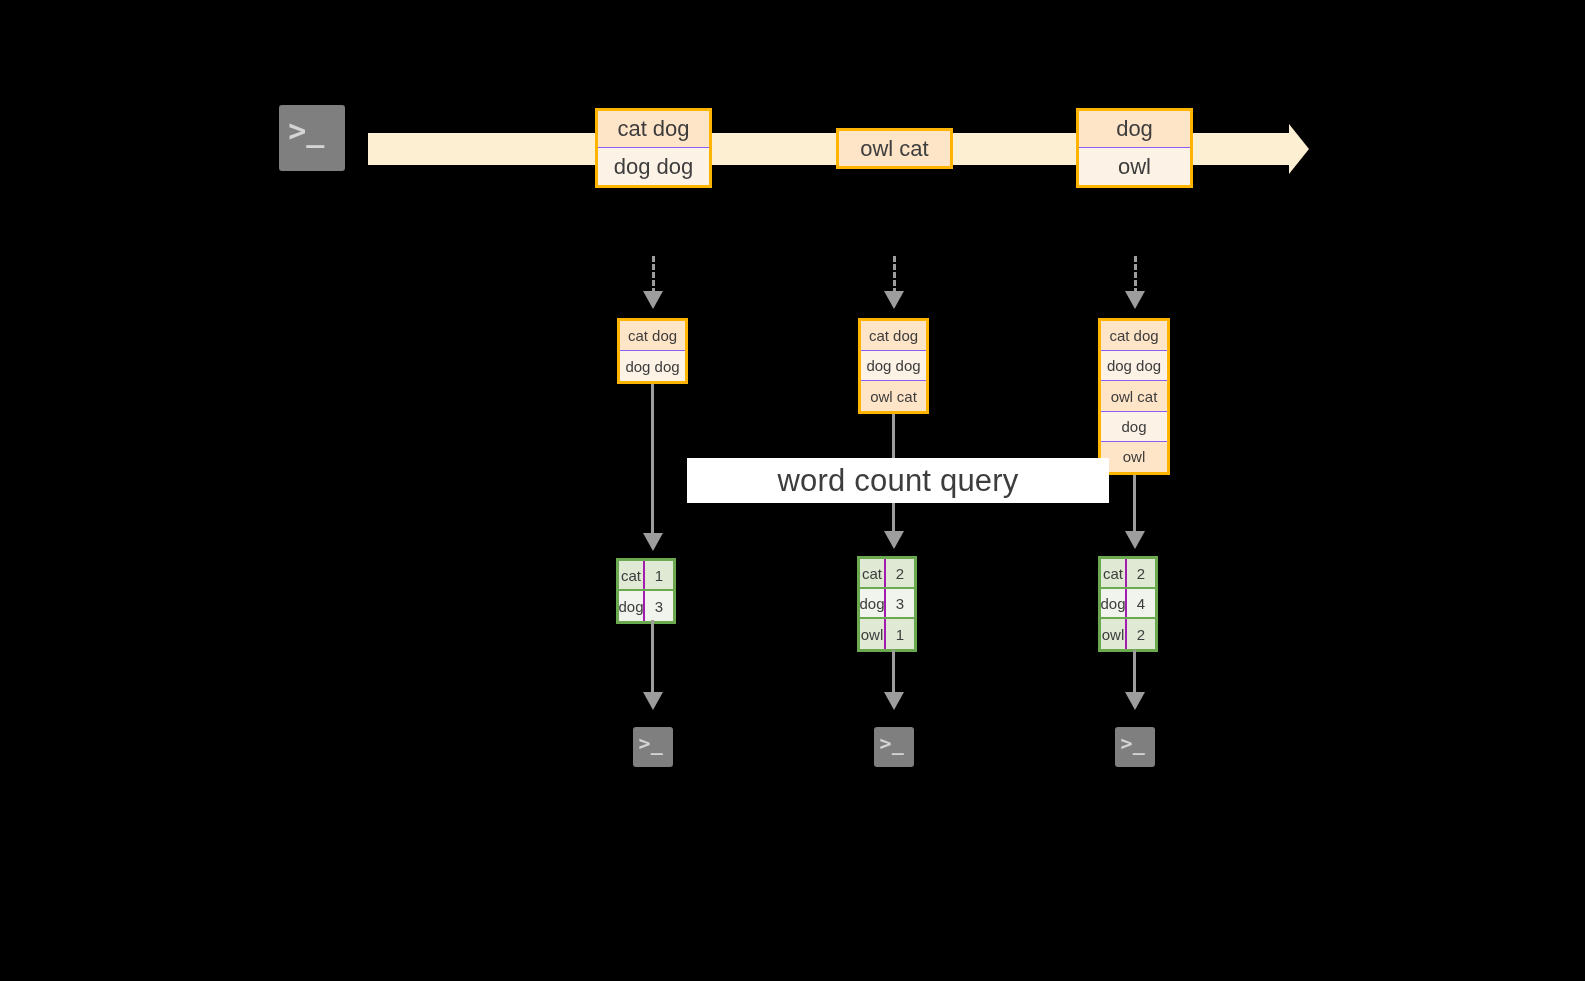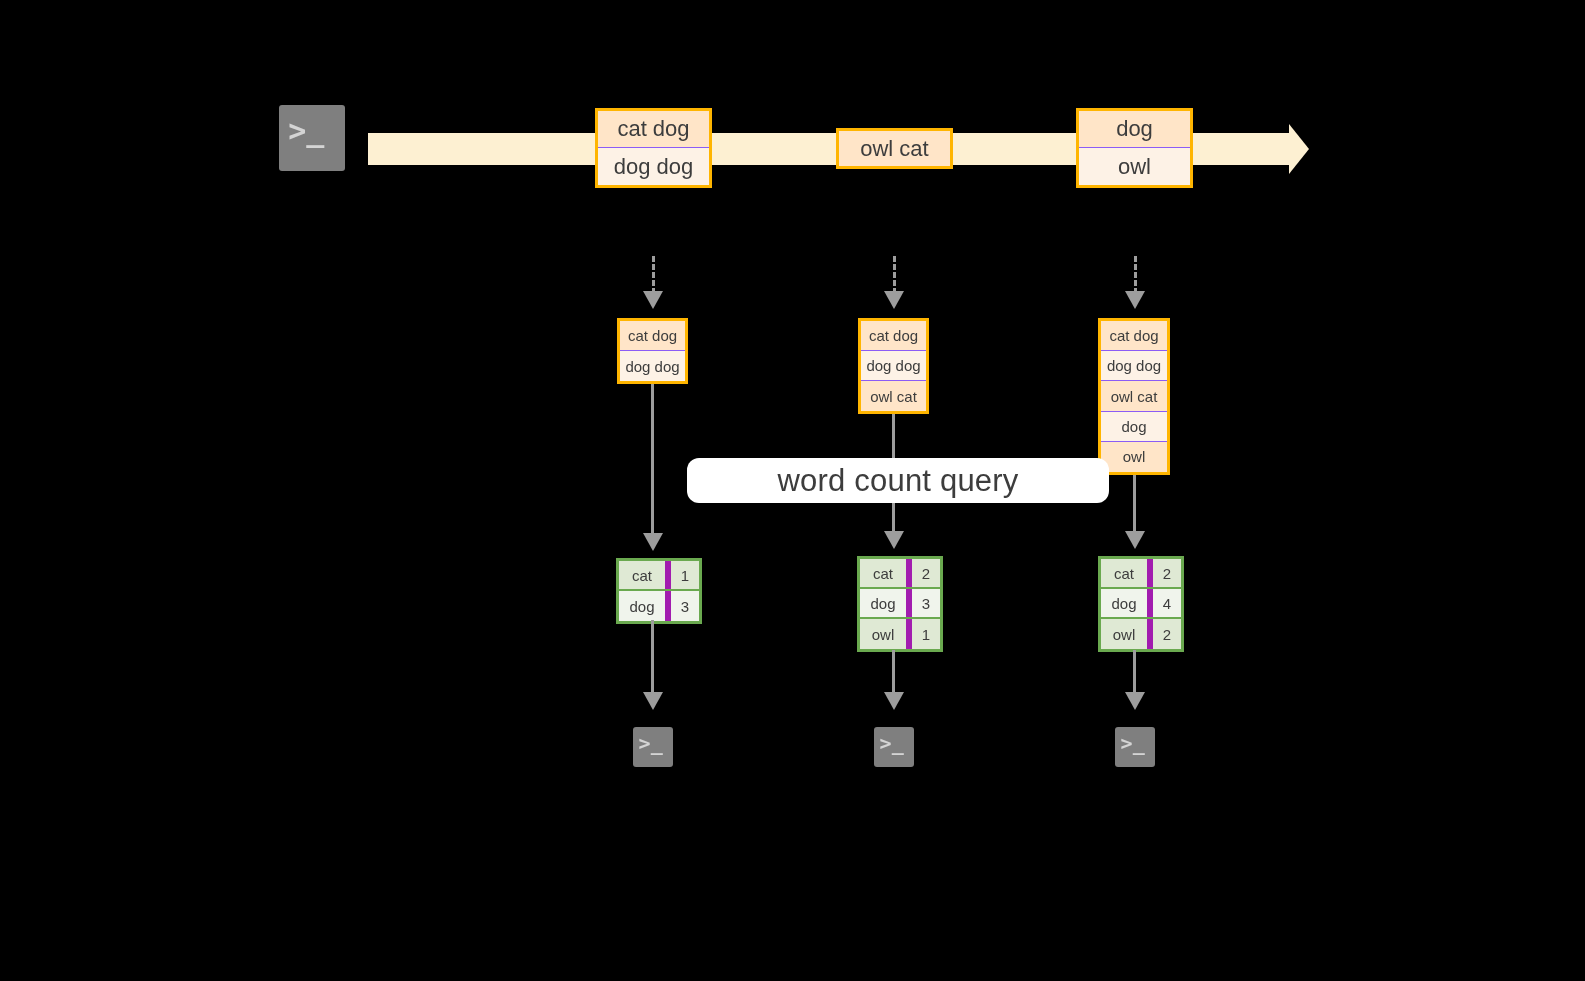--- a/index.html
+++ b/index.html
@@ -104,22 +104,22 @@
   }
   .result-row:last-child { border-bottom: none; }
   .result-cell {
     display: flex;
     align-items: center;
     justify-content: center;
     color: #3d3d3d;
     font-size: 15px;
   }
   .result-cell.word {
-    width: 52px;
-    border-right: 6px solid #a21caf;
+    width: 26px;
+    border-right: 2px solid #a21caf;
   }
   .result-cell.count { width: 28px; }
   .result-row.shade-a .result-cell { background: #dfe9d4; }
   .result-row.shade-b .result-cell { background: #f0f4ec; }
 
   
   .arrow-line {
     position: absolute;
     width: 3px;
     background: #9d9d9d;
@@ -272,15 +272,15 @@
   </div>
 
   <div class="arrow-line" style="left:1133px; top:650px; height:48px;"></div>
   <div class="arrow-head-down" style="left:1125px; top:692px;"></div>
 
   <div class="terminal terminal-small" style="left:1106px; top:718px;">
     <div class="hatch"></div>
     <div class="prompt">&gt;_</div>
   </div>
 
-  <div class="query-label" style="left:687px; top:458px; width:422px; height:45px;border-radius:12px;">word count query</div>
+  <div class="query-label" style="left:687px; top:458px; width:422px; height:45px;">word count query</div>
 
 </div>
 
 </body></html>

